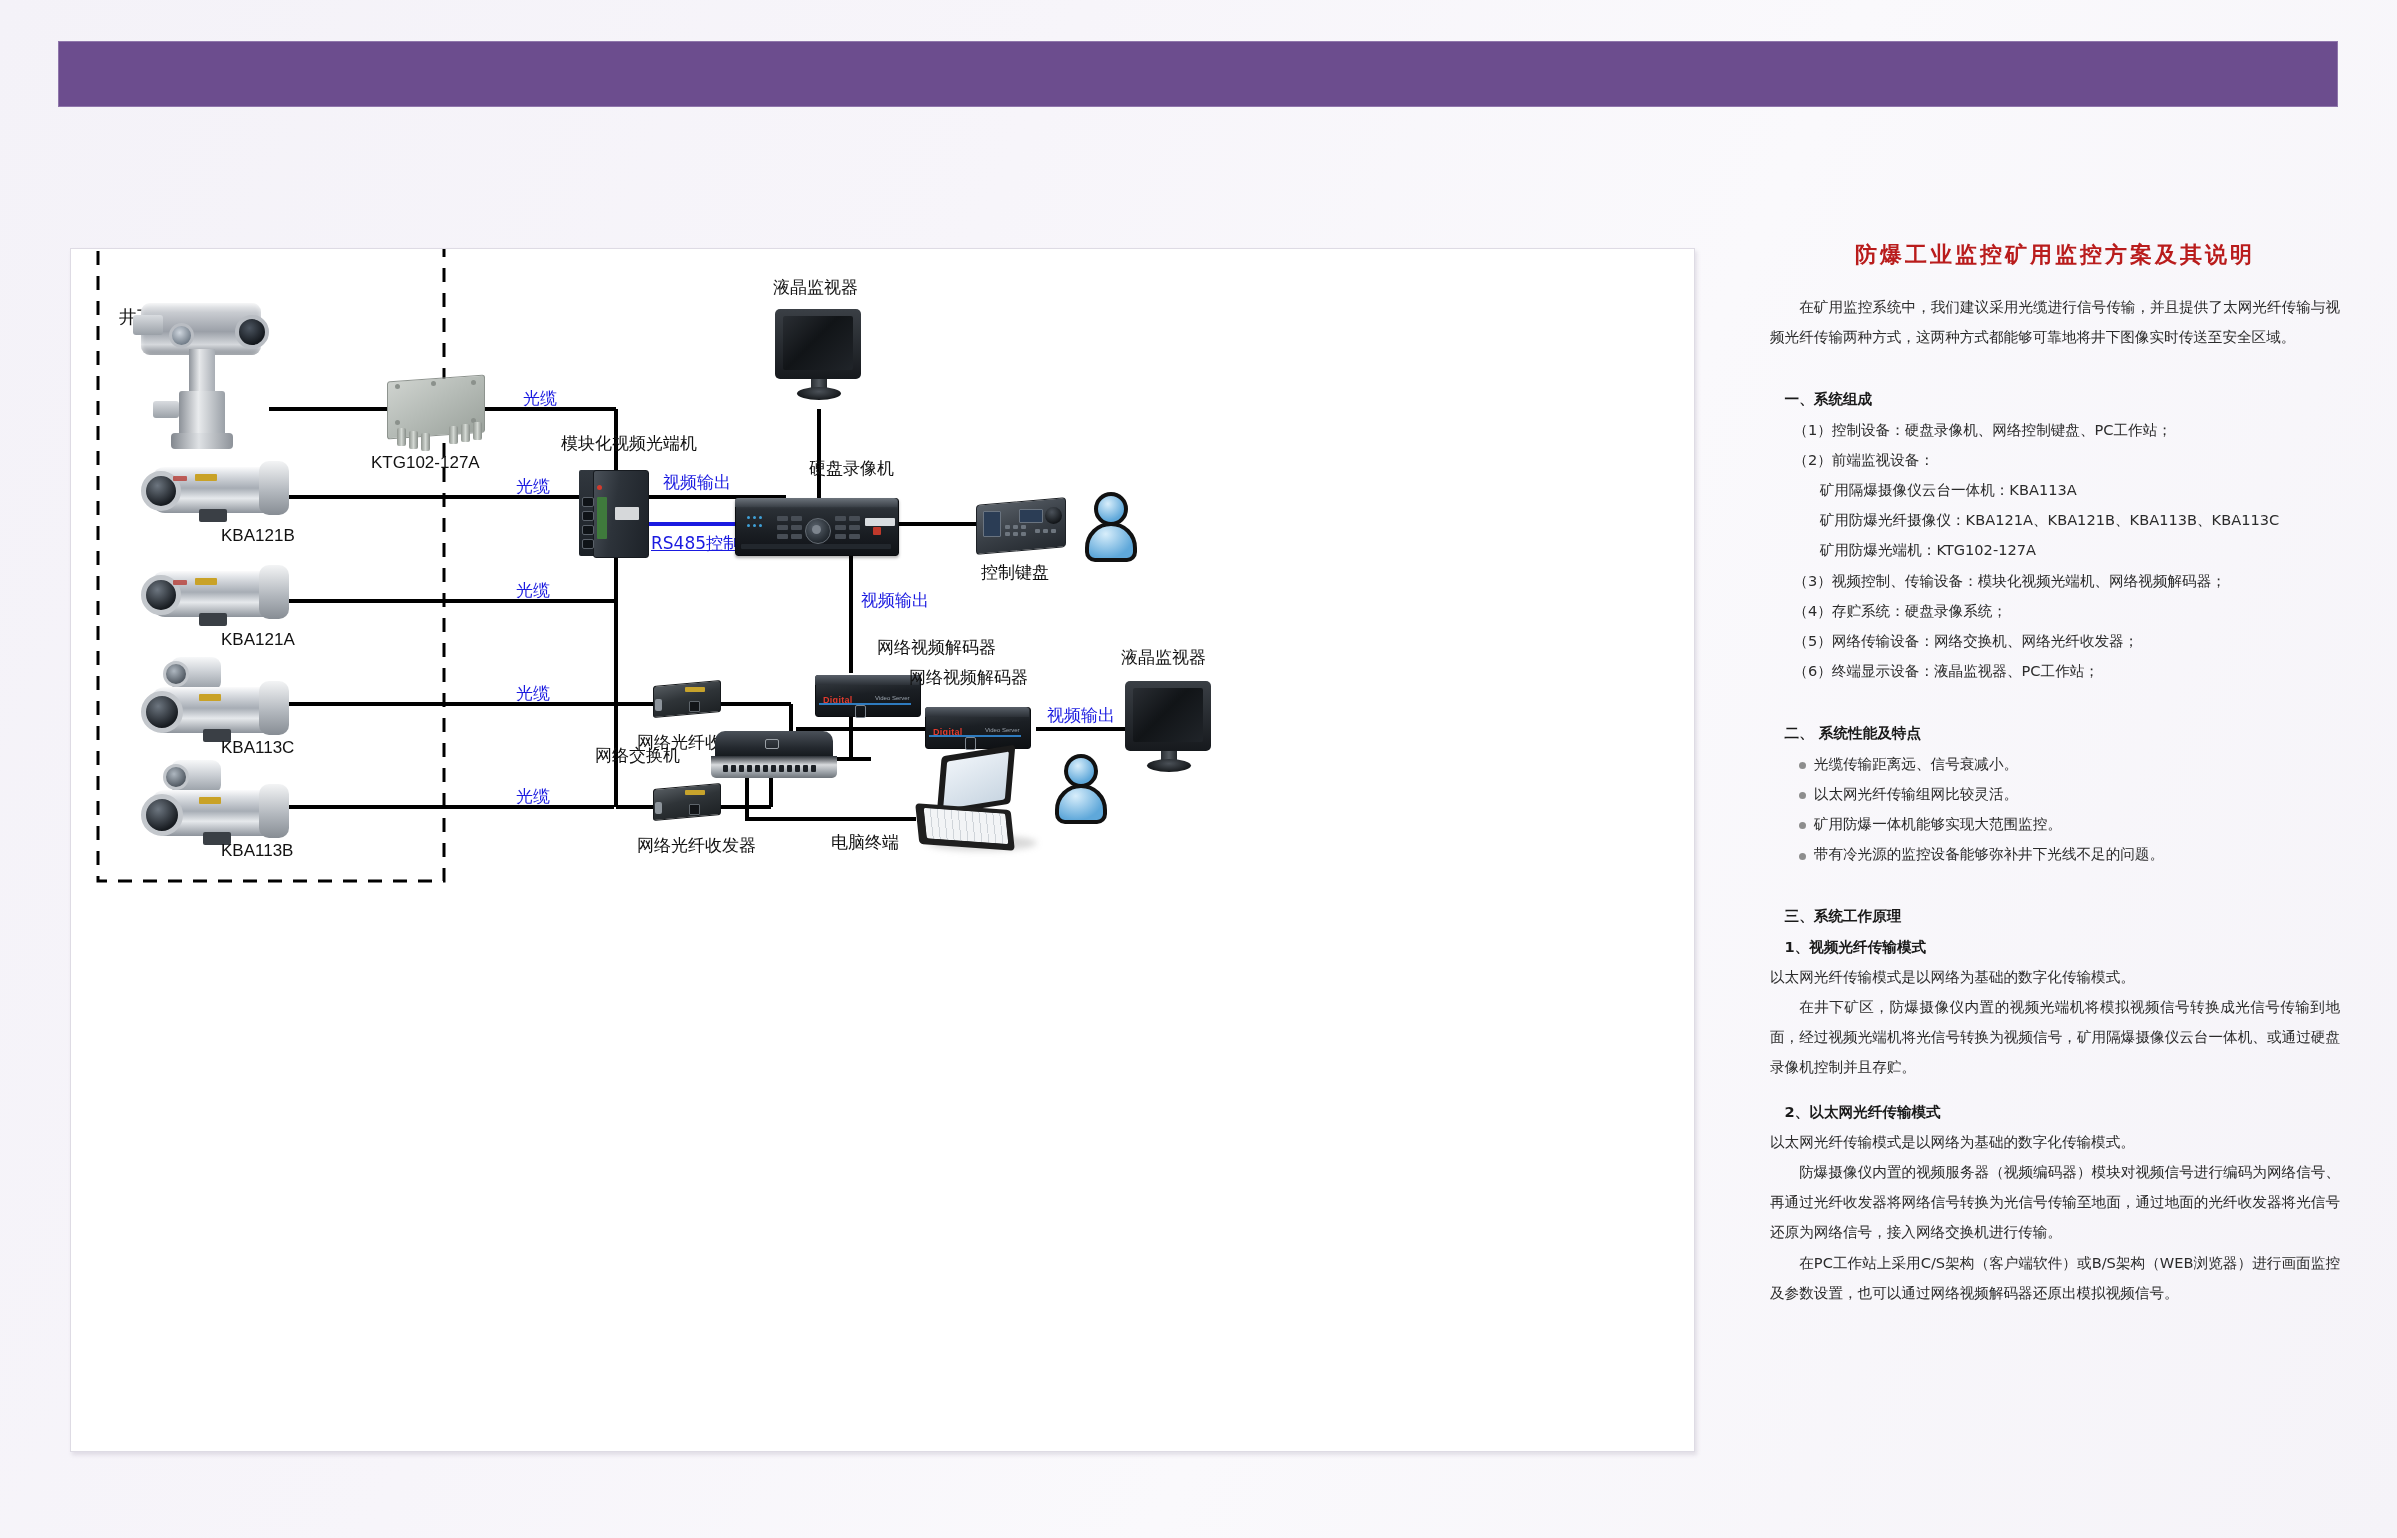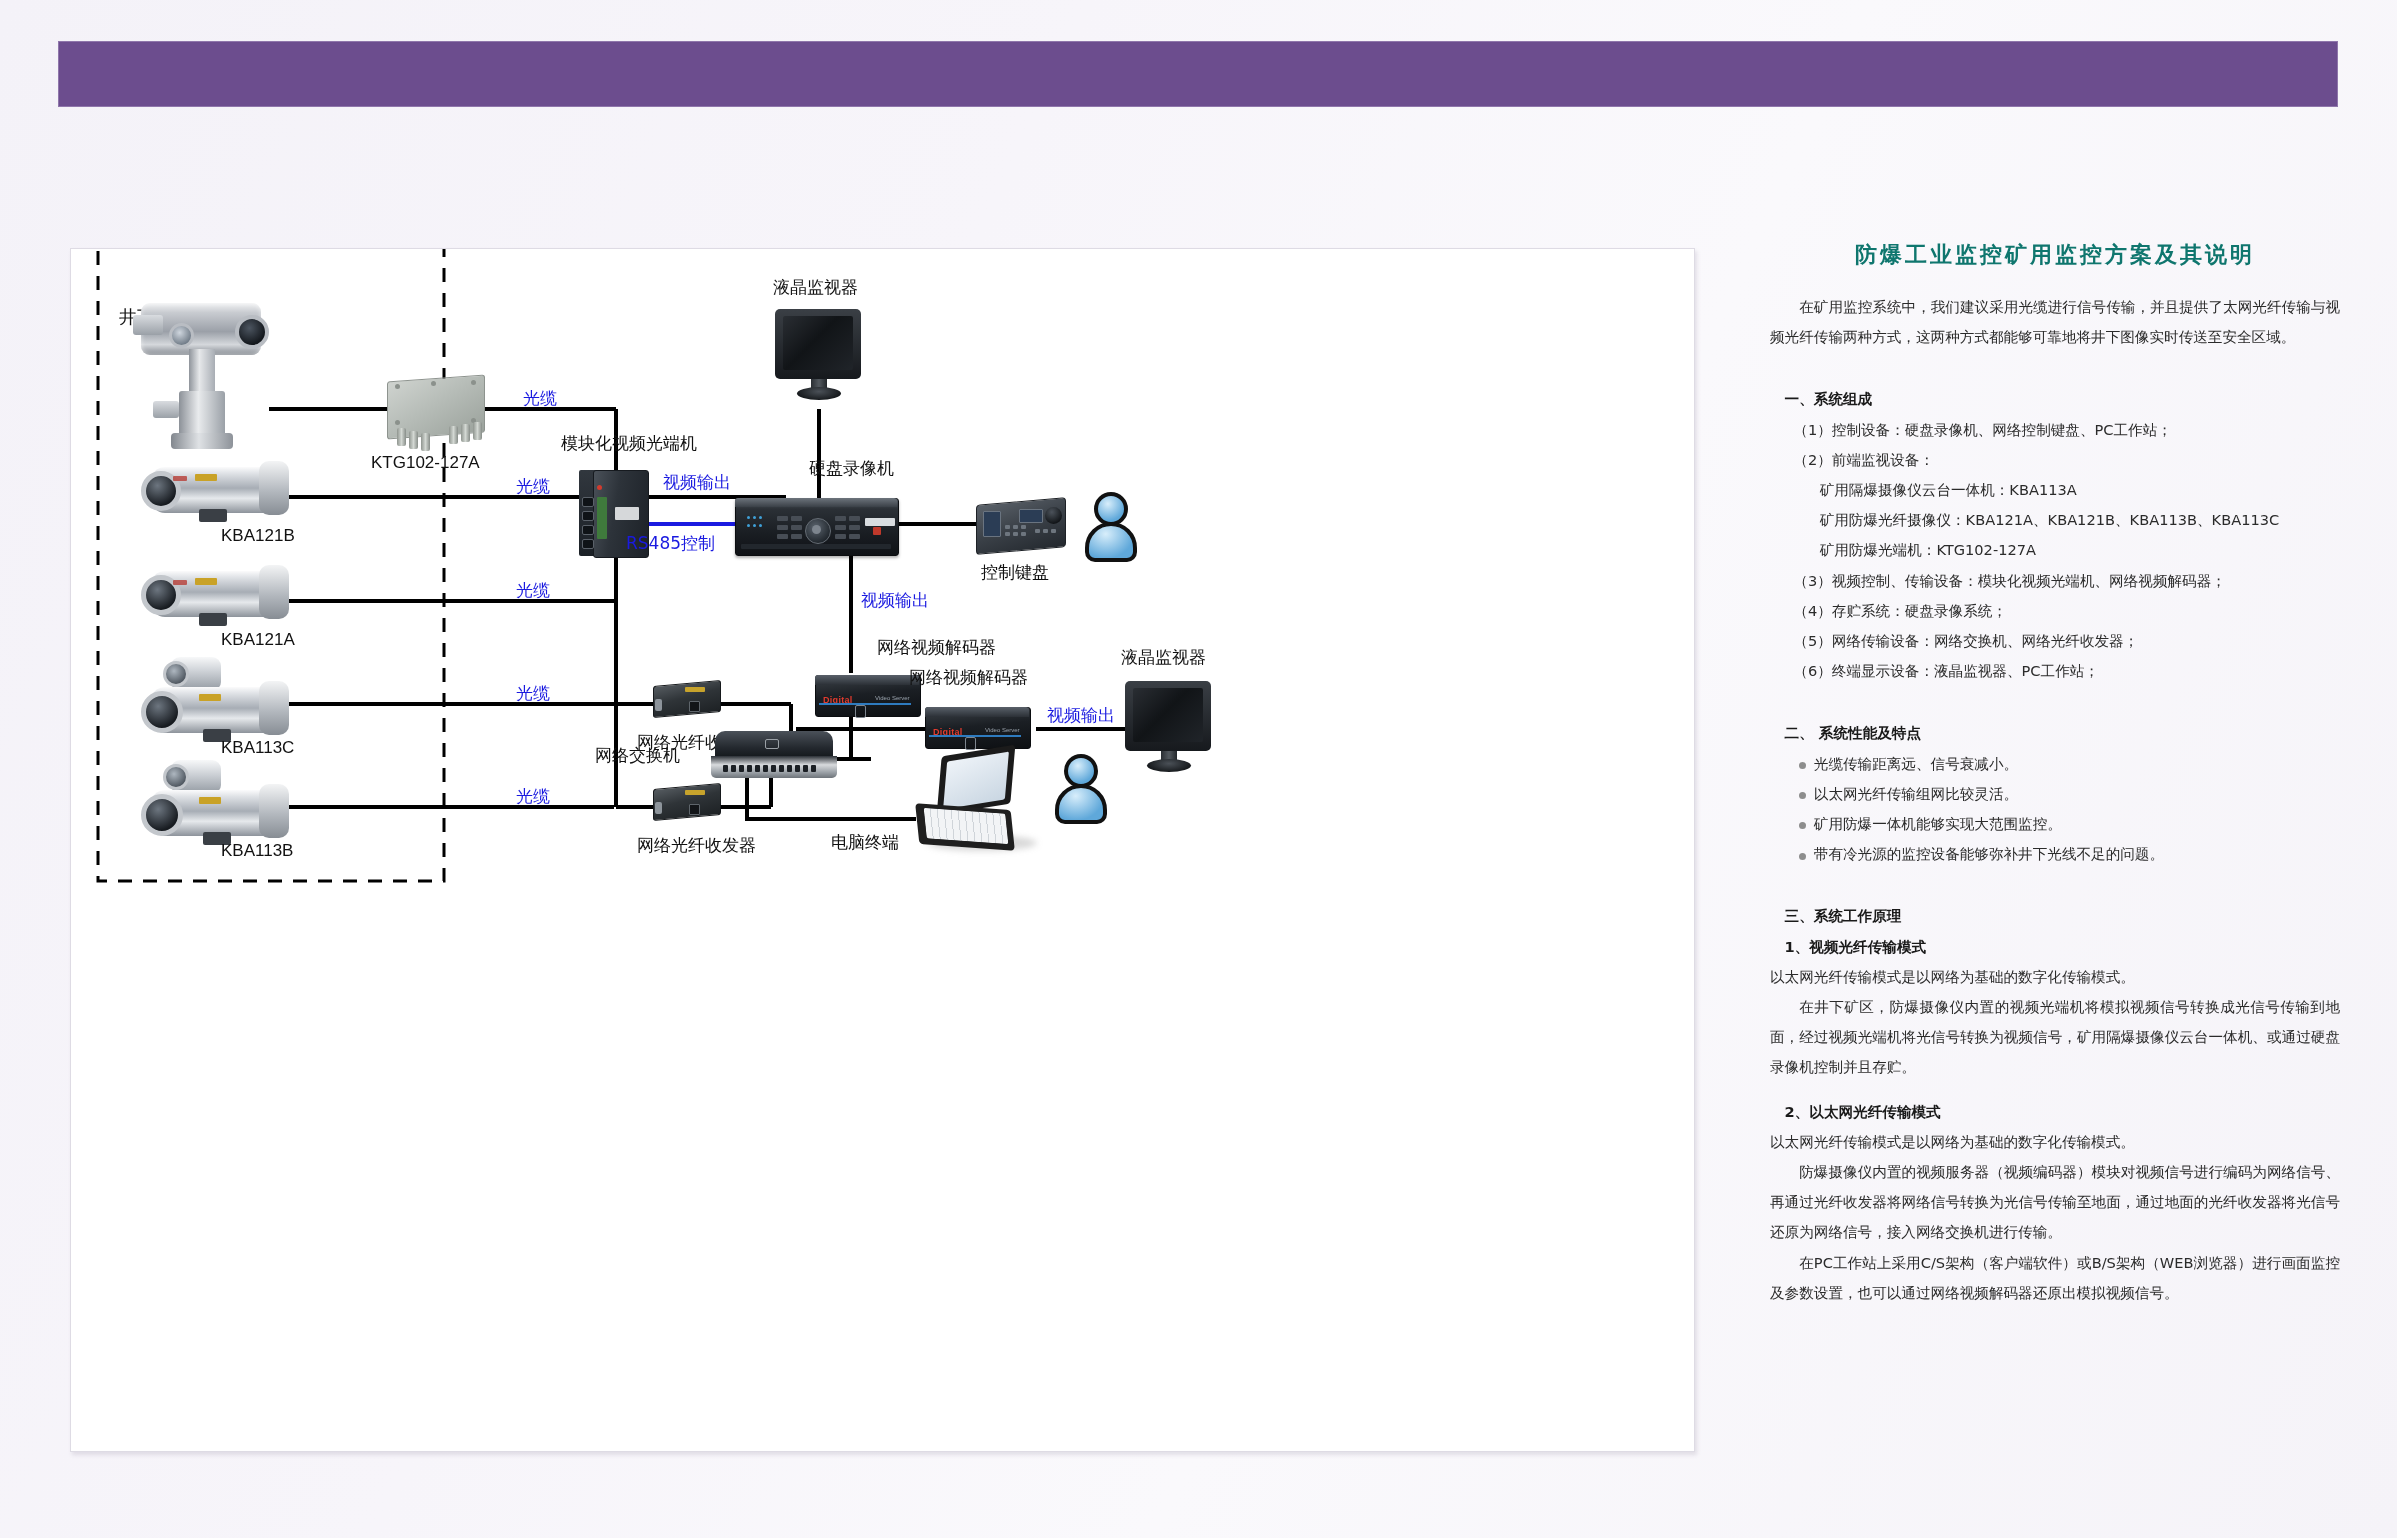--- a/index.html
+++ b/index.html
@@ -167,21 +167,21 @@
     background:radial-gradient(circle at 38% 30%,#d8eefb,#5fa8da 70%);
     border:4px solid #111;box-sizing:border-box;}
   .av-body{position:absolute;width:52px;height:40px;border-radius:26px 26px 10px 10px;
     background:radial-gradient(ellipse at 38% 25%,#d8eefb,#5fa8da 72%);
     border:4px solid #111;box-sizing:border-box;}
 
   
   #rightcol{position:absolute;left:1770px;top:240px;width:570px;
      font-family:"DejaVu Sans","Liberation Sans",sans-serif;color:#2b2b2b;}
   #rc-title{font-size:22px;font-weight:bold;letter-spacing:3px;text-align:center;
-     margin:0 0 22px 0;color:#0f766e;}
+     margin:0 0 22px 0;color:#b91c1c;}
   .rc-p{font-size:14.6px;line-height:2.07;margin:0;text-align:justify;color:#2b2b2b;}
   .rc-p.indent{text-indent:2em;}
   .rc-h{font-size:14.6px;line-height:2.07;margin:18px 0 0 0;color:#1a1a1a;
         font-weight:bold;text-indent:1em;}
   .rc-h.nogap{margin-top:0;}
   .rc-item{font-size:14.6px;line-height:2.07;margin:0;text-indent:1.6em;}
   .rc-sub{font-size:14.6px;line-height:2.07;margin:0;text-indent:3.4em;}
   .rc-bullet{font-size:14.6px;line-height:2.07;margin:0;padding-left:3.0em;position:relative;}
   .rc-bullet .dot{position:absolute;left:2.0em;top:.92em;width:7px;height:7px;border-radius:50%;
       background:#8d8d8d;}
@@ -503,21 +503,21 @@
       <div class="mot-port" style="left:3px;top:44px;"></div>
       <div class="mot-port" style="left:3px;top:58px;"></div>
       <div class="mot-port" style="left:3px;top:72px;"></div>
       <div class="mot-green" style="left:18px;top:30px;"></div>
       <div class="mot-label" style="left:36px;top:40px;"></div>
       <div class="mot-led" style="left:18px;top:18px;"></div>
     </div>
     <div class="lbl lbl-cn" style="left:490px;top:186px;">模块化视频光端机</div>
 
     <div class="lbl-blue" style="left:592px;top:222px;">视频输出</div>
-    <div class="lbl-blue" style="left:555px;top:283px;">RS485控制</div>
+    <div class="lbl-blue" style="left:580px;top:283px;text-decoration:underline;">RS485控制</div>
 
     <div class="dev" style="left:660px;top:245px;width:170px;height:62px;">
       <div class="dvr" style="left:4px;top:4px;"></div>
       <div class="dvr-top" style="left:4px;top:4px;"></div>
       <div class="dvr-jog" style="left:74px;top:24px;"></div>
       <div class="dvr-jog-in" style="left:81px;top:31px;"></div>
       <div class="dvr-btn" style="left:46px;top:22px;"></div>
       <div class="dvr-btn" style="left:60px;top:22px;"></div>
       <div class="dvr-btn" style="left:46px;top:31px;"></div>
       <div class="dvr-btn" style="left:60px;top:31px;"></div>

